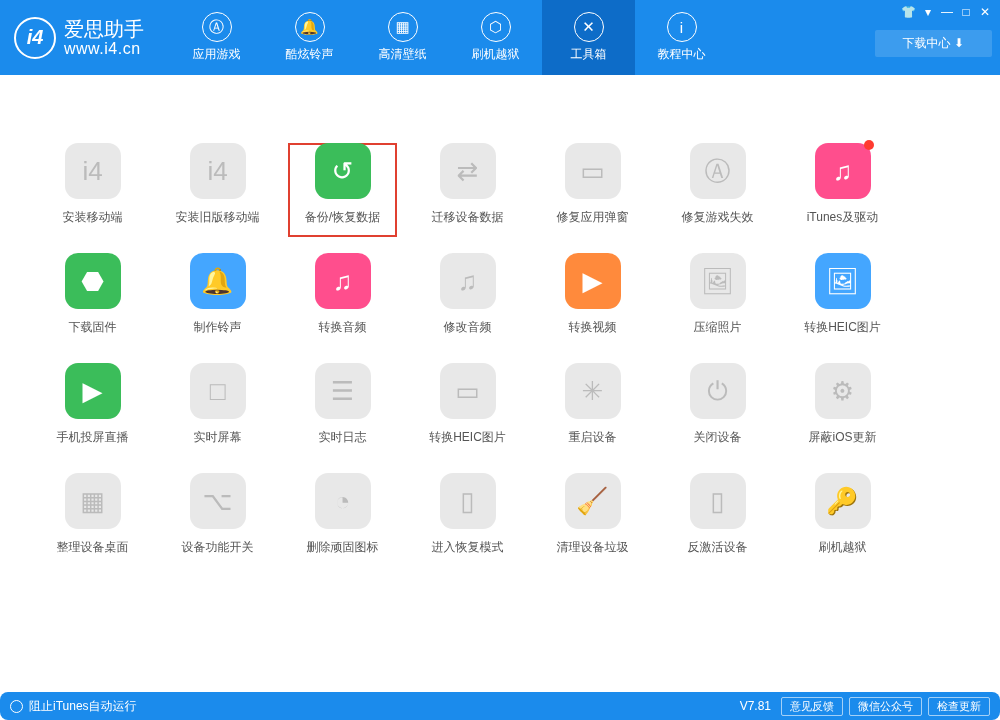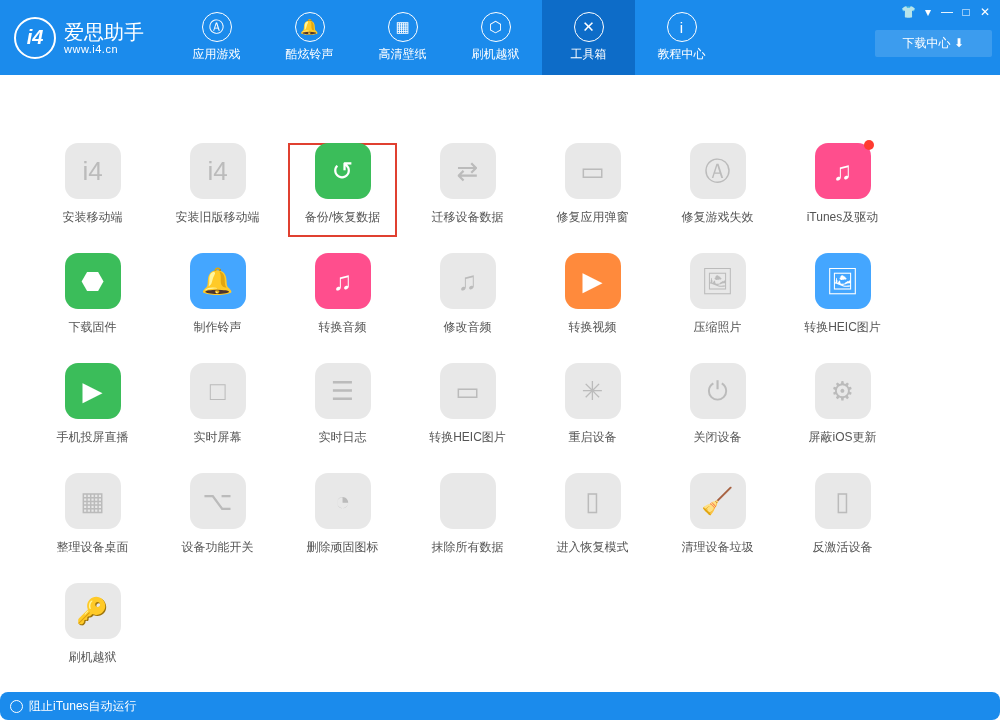--- a/index.html
+++ b/index.html
@@ -4,21 +4,21 @@
 <style>
 * { margin: 0; padding: 0; box-sizing: border-box; }
 body { font-family: "Microsoft YaHei", sans-serif; width: 1000px; height: 720px; overflow: hidden; background: #fff; }
 
 
 .header { background: #1b8bec; height: 75px; display: flex; align-items: center; position: relative; }
 .logo-area { display: flex; align-items: center; padding: 0 14px; gap: 8px; }
 .logo-circle { width: 42px; height: 42px; border: 2px solid #fff; border-radius: 50%; display: flex; align-items: center; justify-content: center; color: #fff; font-weight: bold; font-style: italic; font-size: 20px; }
 .logo-text { color: #fff; }
 .logo-title { font-size: 20px; font-weight: 500; line-height: 1.1; }
-.logo-sub { font-size: 11px; letter-spacing: 0.5px; }
+.logo-sub { font-size: 16px; letter-spacing: 0.5px; }
 
 .nav { display: flex; height: 100%; margin-left: 12px; }
 .nav-item { width: 93px; height: 100%; display: flex; flex-direction: column; align-items: center; justify-content: center; color: #fff; cursor: pointer; gap: 4px; }
 .nav-item.active { background: #0d6cc8; }
 .nav-icon { width: 30px; height: 30px; border: 1.5px solid #fff; border-radius: 50%; display: flex; align-items: center; justify-content: center; font-size: 15px; }
 .nav-label { font-size: 12px; }
 
 .titlebar { position: absolute; top: 0; right: 0; display: flex; gap: 1px; padding: 4px 6px; }
 .titlebar span { width: 18px; height: 16px; color: #fff; display: flex; align-items: center; justify-content: center; font-size: 12px; cursor: pointer; }
 
@@ -187,24 +187,20 @@
       </div>
       <div class="tool">
         <div class="tool-icon c-gray">⌥</div>
         <div class="tool-label">设备功能开关</div>
       </div>
       <div class="tool">
         <div class="tool-icon c-gray">◔</div>
         <div class="tool-label">删除顽固图标</div>
       </div>
       <div class="tool">
-        <div class="tool-icon c-gray"></div>
-        <div class="tool-label">抹除所有数据</div>
-      </div>
-      <div class="tool">
         <div class="tool-icon c-gray">▯</div>
         <div class="tool-label">进入恢复模式</div>
       </div>
       <div class="tool">
         <div class="tool-icon c-gray">🧹</div>
         <div class="tool-label">清理设备垃圾</div>
       </div>
       <div class="tool">
         <div class="tool-icon c-gray">▯</div>
         <div class="tool-label">反激活设备</div>
@@ -214,13 +210,19 @@
         <div class="tool-label">刷机越狱</div>
       </div>
     </div>
 </div>
 
 <div class="footer">
   <div class="footer-left">
     <span class="circ"></span>
     <span>阻止iTunes自动运行</span>
   </div>
+  <div class="footer-right">
+    <span class="version">V7.81</span>
+    <span class="footer-btn">意见反馈</span>
+    <span class="footer-btn">微信公众号</span>
+    <span class="footer-btn">检查更新</span>
+  </div>
 </div>
 
 </body></html>

